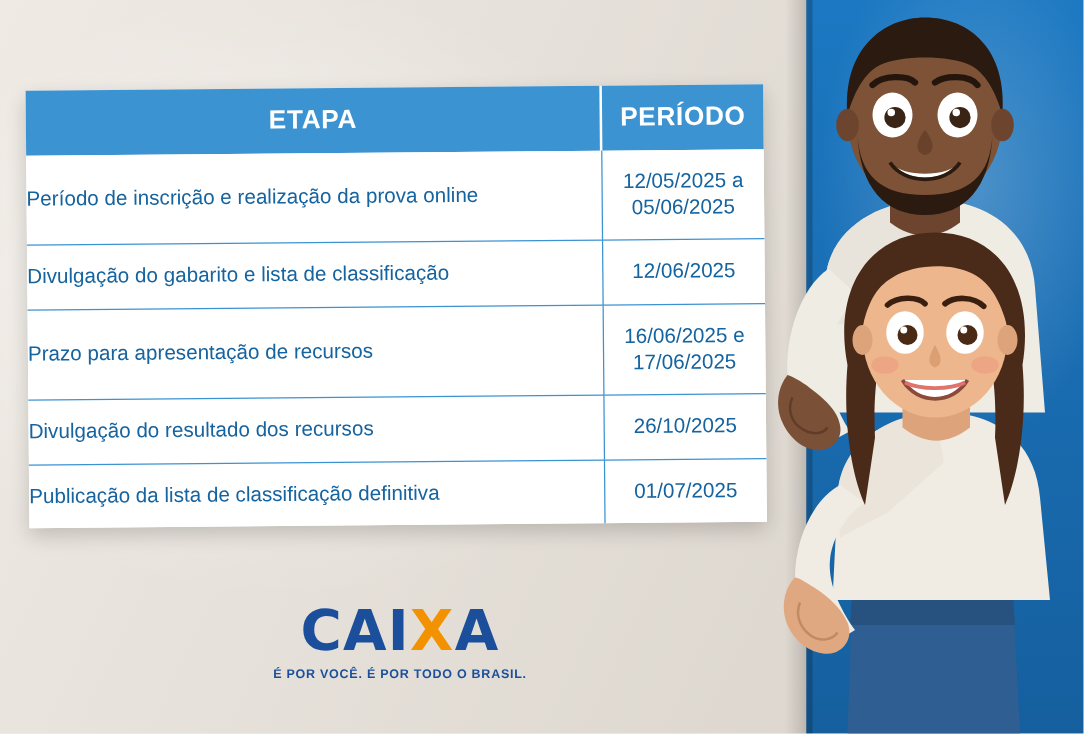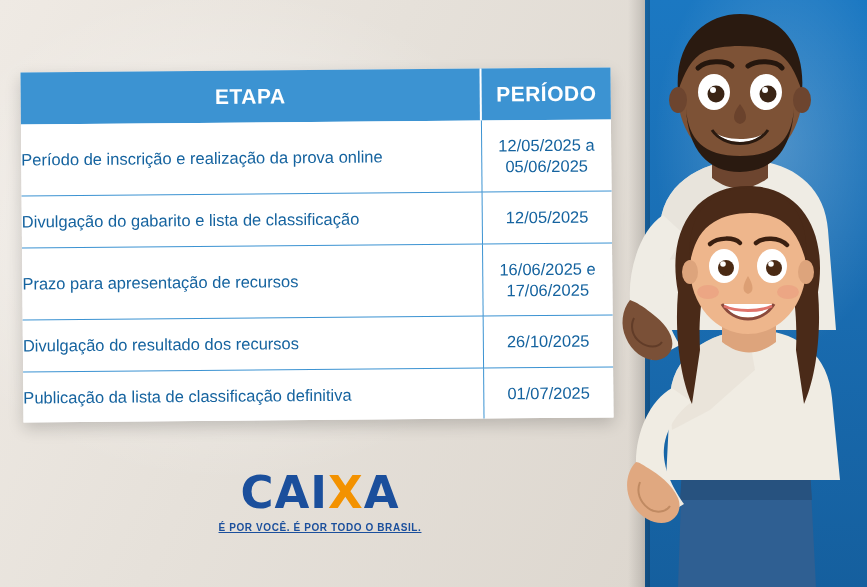--- a/index.html
+++ b/index.html
@@ -103,42 +103,41 @@
     font-size: 15.5px;
     line-height: 1.25;
     padding-left: 6px;
     padding-right: 6px;
   }
 
   
   .logo {
     position: absolute;
     left: 205px;
-    top: 470px;
+    top: 482px;
     width: 230px;
     text-align: center;
   }
   .logo-word {
     font-size: 45px;
     font-weight: bold;
     letter-spacing: 1px;
     line-height: 1;
     color: #1b4f9c;
     font-family: "DejaVu Sans", sans-serif;
   }
   .logo-word .x-mark {
     color: #f39200;
   }
   .logo-tag {
     margin-top: 7px;
     font-size: 10px;
     font-weight: bold;
     letter-spacing: 0.6px;
     color: #1b4f9c;
-    text-decoration: underline;
   }
 
   
   .people {
     position: absolute;
     left: 600px;
     top: 0;
     width: 267px;
     height: 587px;
     pointer-events: none;
@@ -165,21 +164,21 @@
           <th>PERÍODO</th>
         </tr>
       </thead>
       <tbody>
         <tr>
           <td class="etapa">Período de inscrição e realização da prova online</td>
           <td class="periodo">12/05/2025 a<br>05/06/2025</td>
         </tr>
         <tr>
           <td class="etapa">Divulgação do gabarito e lista de classificação</td>
-          <td class="periodo">12/05/2025</td>
+          <td class="periodo">12/06/2025</td>
         </tr>
         <tr>
           <td class="etapa">Prazo para apresentação de recursos</td>
           <td class="periodo">16/06/2025 e<br>17/06/2025</td>
         </tr>
         <tr>
           <td class="etapa">Divulgação do resultado dos recursos</td>
           <td class="periodo">26/10/2025</td>
         </tr>
         <tr>

